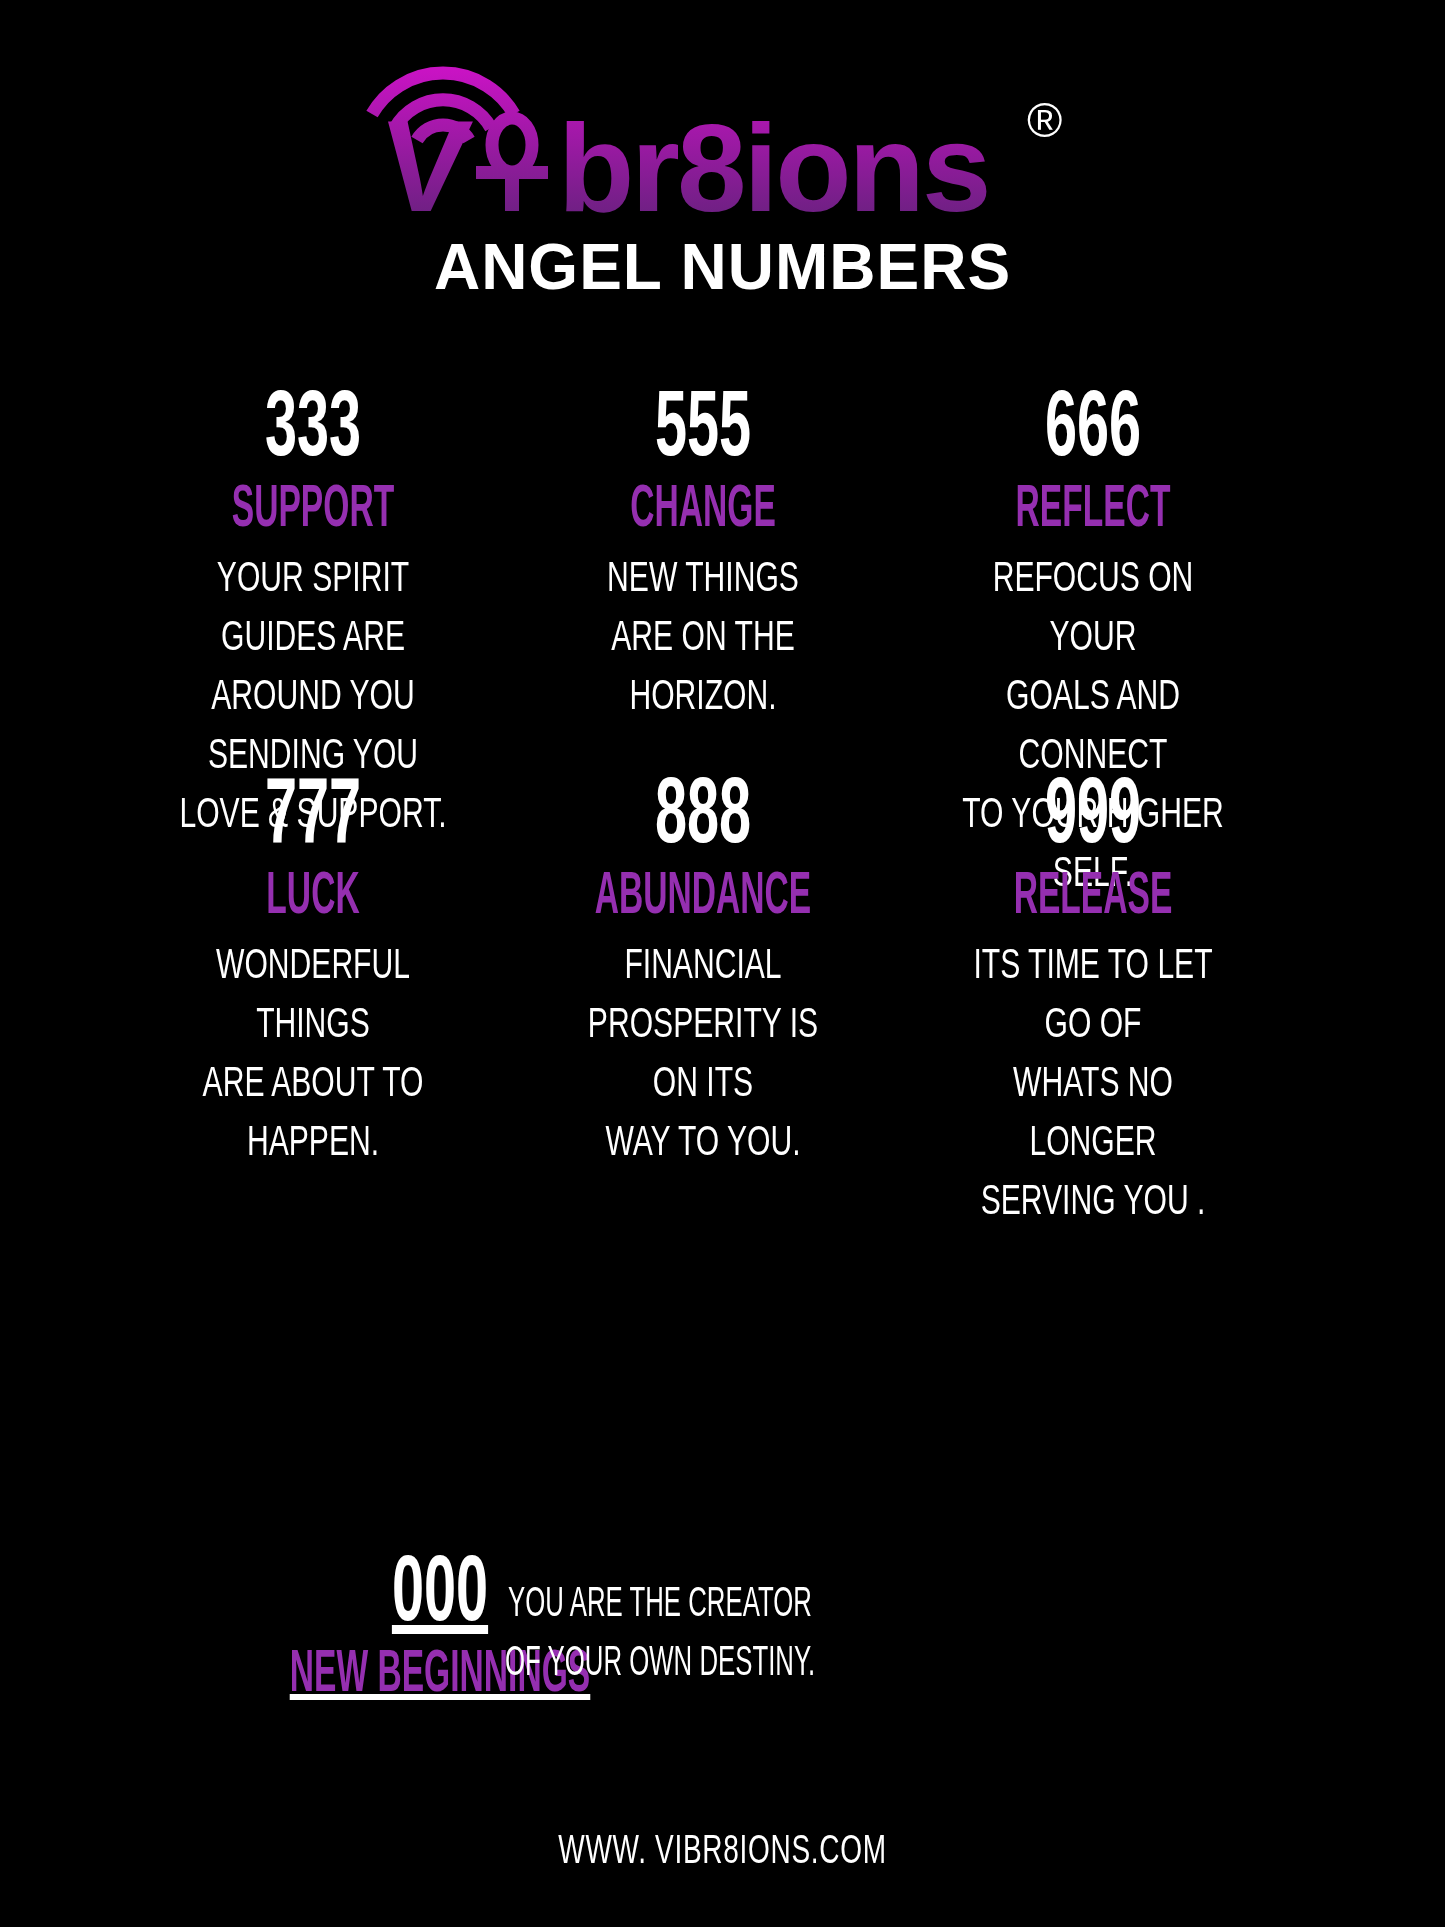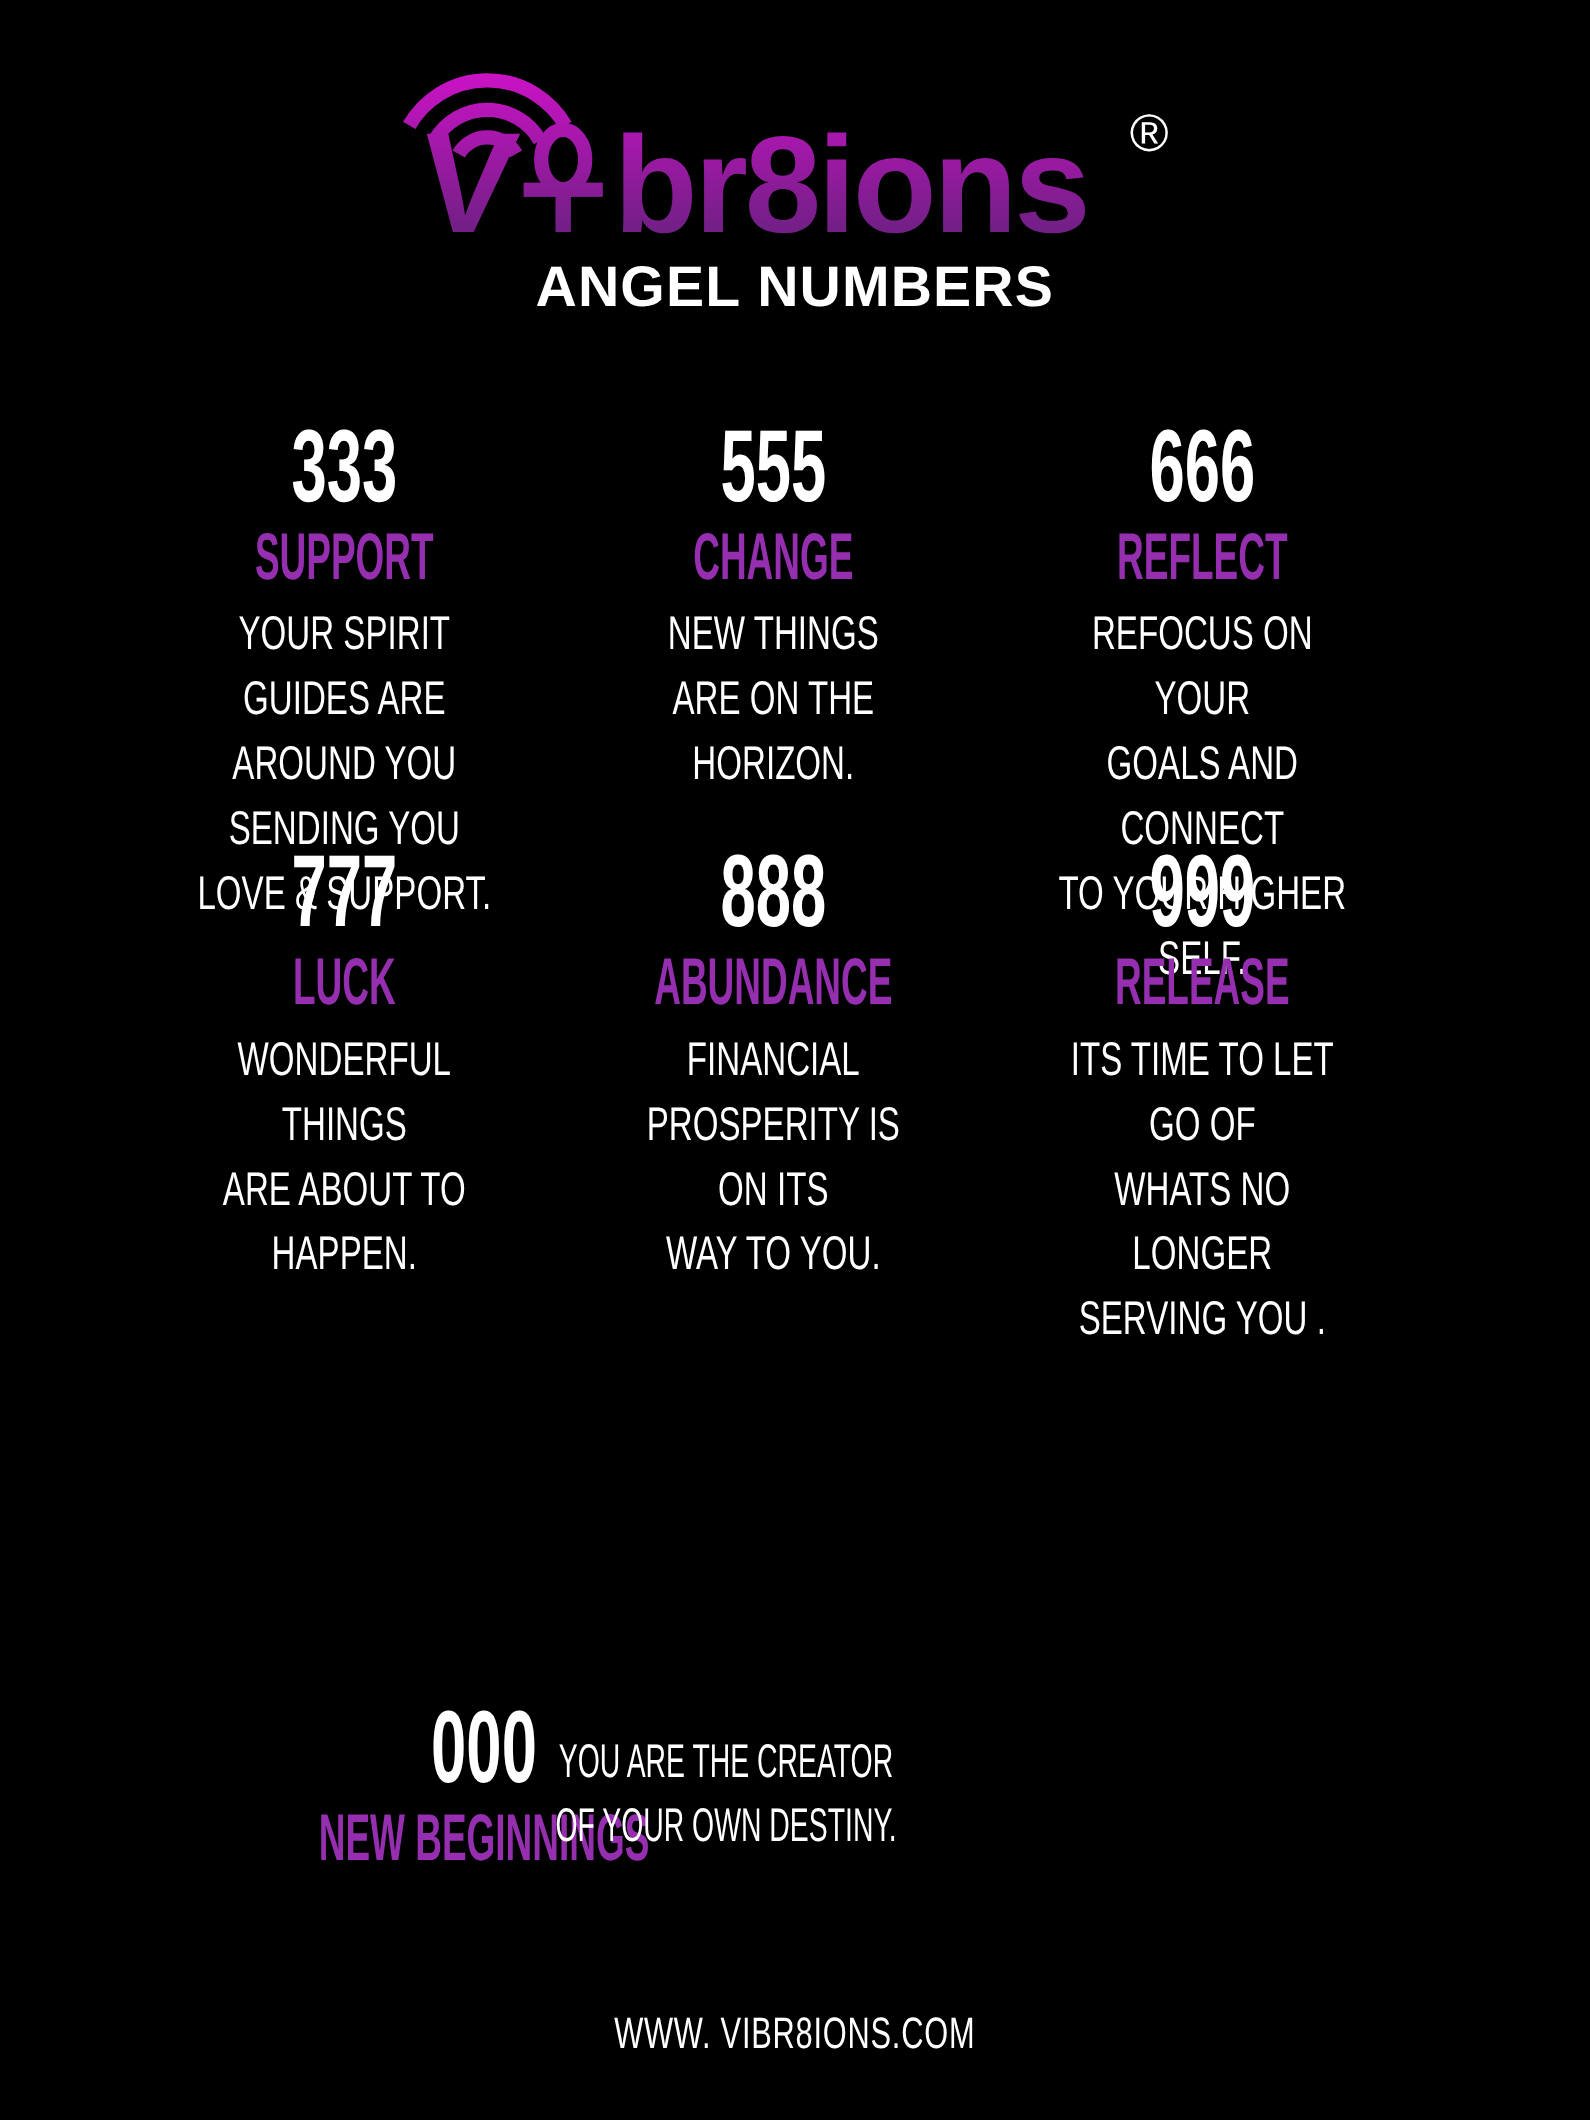--- a/index.html
+++ b/index.html
@@ -18,21 +18,21 @@
   .poster{position:absolute;inset:0;background:var(--bg);}
 
   
   .logo-wrap{position:absolute;top:65px;left:315px;width:790px;height:170px;}
   .logo-wrap svg{display:block;width:790px;height:170px;}
 
   
   .page-title{
     position:absolute;top:235px;left:0;width:100%;
     text-align:center;
-    font-size:52px;font-weight:700;line-height:1;
+    font-size:64px;font-weight:700;line-height:1;
     letter-spacing:1px;color:var(--white);
   }
 
   
   .grid{
     position:absolute;top:375px;left:118px;width:1170px;
     display:grid;
     grid-template-columns:repeat(3,390px);
     grid-auto-rows:387px;
   }
@@ -52,20 +52,21 @@
     font-size:43px;font-weight:400;line-height:59px;
     color:var(--white);
     white-space:pre-line;
     transform:scaleX(0.70);transform-origin:50% 50%;
   }
 
   
   .bottom-left{
     position:absolute;top:1540px;left:0;width:880px;
     text-align:center;
+    text-decoration:underline;
   }
   .bottom-right{
     position:absolute;top:1572px;left:360px;width:600px;
     text-align:center;
     font-size:43px;font-weight:400;line-height:59px;
     white-space:pre-line;color:var(--white);
     transform:scaleX(0.60);transform-origin:50% 50%;
   }
 
   

